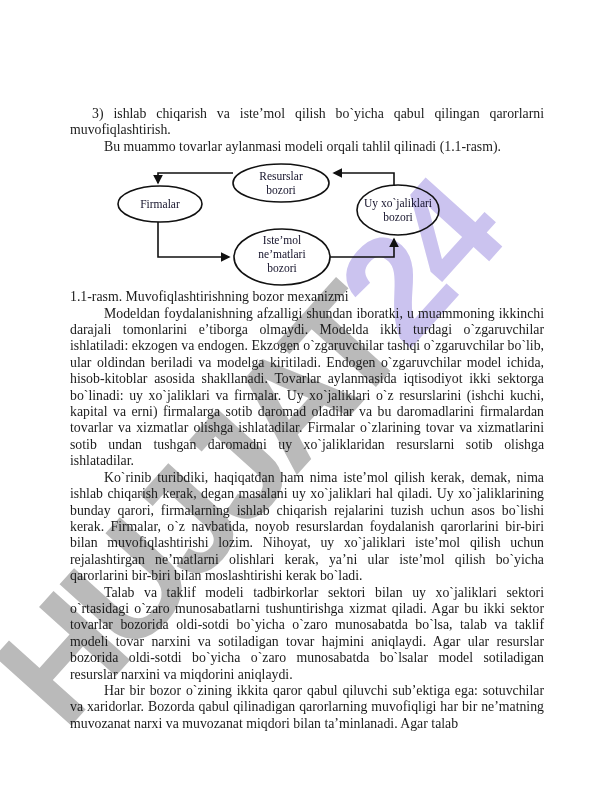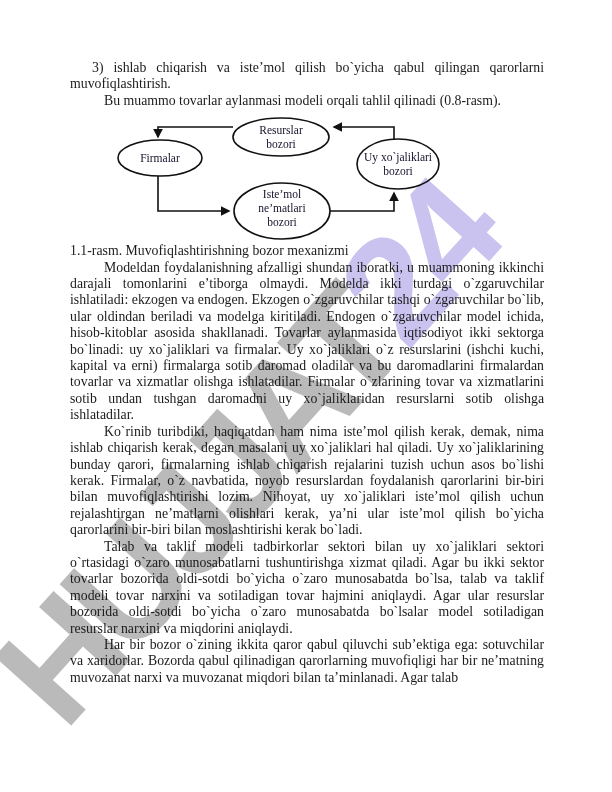--- a/index.html
+++ b/index.html
@@ -26,21 +26,21 @@
     font-size:150px;
     line-height:1;
     letter-spacing:-10px;
     white-space:nowrap;
   }
   .wm-gray   { color:#bababa; }
   .wm-accent { color:#cbc3ef; }
   
   .content {
     position:absolute; inset:0; z-index:1;
-    padding:60px 68px 0 70px;
+    padding:106px 68px 0 70px;
     box-sizing:border-box;
     text-align:justify;
   }
   .content p {
     margin:0;
     font-size:13.8px;
     line-height:16.4px;
     text-indent:34px;
   }
   .content p.intro-item { text-indent:22px; }
@@ -76,21 +76,21 @@
 <div class="page">
 
   <div class="watermark">
     <div class="wm-line"><span class="wm-gray">HUJJAT</span><span class="wm-accent">24</span></div>
   </div>
 
   <div class="content">
 
     <p class="intro-item">3) ishlab chiqarish va iste’mol qilish bo`yicha qabul qilingan qarorlarni muvofiqlashtirish.</p>
 
-    <p>Bu muammo tovarlar aylanmasi modeli orqali tahlil qilinadi (0.8-rasm).</p>
+    <p>Bu muammo tovarlar aylanmasi modeli orqali tahlil qilinadi (1.1-rasm).</p>
 
     <svg class="diagram" width="474" height="132" viewBox="70 118 474 132" xmlns="http://www.w3.org/2000/svg">
       <defs>
         <marker id="arrow" markerWidth="7" markerHeight="7" refX="5" refY="3" orient="auto">
           <path d="M0,0 L6,3 L0,6 z" fill="#111111"></path>
         </marker>
       </defs>
 
       <path class="flow" d="M 233 134 L 158 134 L 158 144" marker-end="url(#arrow)"></path>
       <path class="flow" d="M 158 183 L 158 218 L 229 218" marker-end="url(#arrow)"></path>

